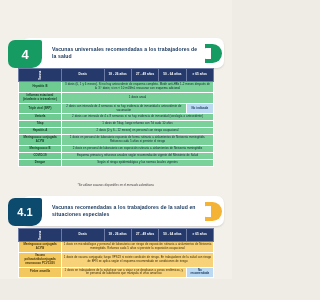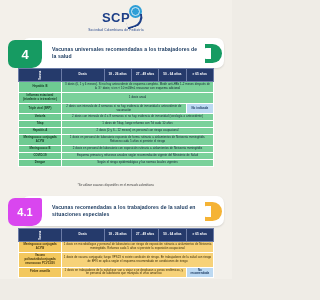--- a/index.html
+++ b/index.html
@@ -59,21 +59,21 @@
     background:#ffffff;border-radius:2px 0 0 2px;
   }
   .banner .btext{
     position:absolute;left:52px;top:0;right:30px;height:30px;
     display:flex;align-items:center;
     font-size:5.1px;font-weight:bold;line-height:7.4px;letter-spacing:.1px;
   }
   .banner.green .tag{background:#169b62;}
   .banner.green .pac{background:#169b62;}
   .banner.green .btext{color:#16365c;}
-  .banner.orange .tag{background:#d946ef;}
+  .banner.orange .tag{background:#0c4a6e;}
   .banner.orange .pac{background:#f5b335;}
   .banner.orange .btext{color:#16365c;}
 
   
   .tbl{position:absolute;left:18px;width:196px;border-collapse:collapse;table-layout:fixed;}
   .tbl td,.tbl th{
     border:.4px solid #ffffff;
     padding:1px 1.5px;
     vertical-align:middle;
     text-align:center;
@@ -107,28 +107,20 @@
     position:absolute;left:0;width:232px;text-align:center;
     font-size:2.9px;color:#3a3a3a;font-style:italic;
   }
 </style>
 </head>
 <body>
 
 <div class="page">
   <div class="sheet"></div>
 
-  <div class="logo">
-    <div class="logo-main">
-      <span>SCP</span>
-      <span class="logo-ball"></span>
-      <span class="logo-swoosh"></span>
-    </div>
-    <div class="logo-sub">Sociedad Colombiana de Pediatría</div>
-  </div>
 
   <div class="banner green" id="banner-green" style="left:0;top:38px;width:232px;">
     <div class="plate"></div>
     <div class="tag">4</div>
     <div class="pac"></div>
     <div class="btext">Vacunas universales recomendadas a los trabajadores de la salud</div>
   </div>
 
   <table class="tbl t-green" id="tbl-green" style="top:68px;">
     <thead>

